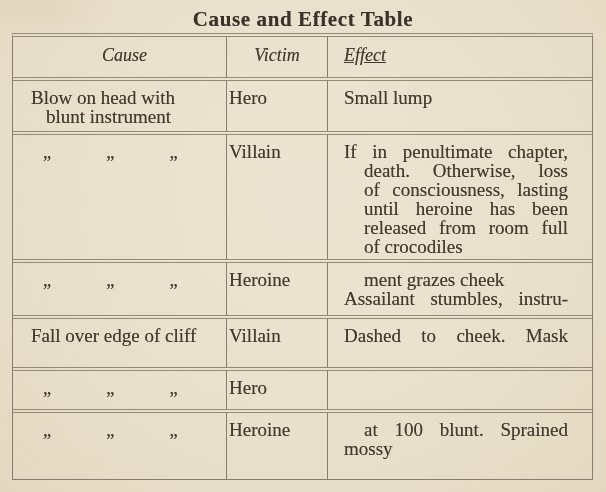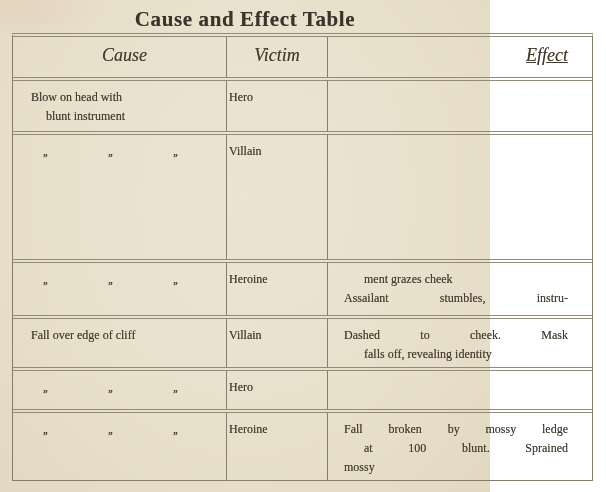--- a/index.html
+++ b/index.html
@@ -1,21 +1,21 @@
 <!DOCTYPE html>
 <html><head>
 <meta charset="utf-8">
 <style>
   * { margin: 0; padding: 0; box-sizing: border-box; }
   html,body { width: 606px; height: 492px; }
   body { overflow: hidden; }
 
   .page {
     position: relative;
-    width: 490px; height: 492px;
+    width: 606px; height: 492px;
     background:
       radial-gradient(ellipse 120px 40px at 6% 2%, rgba(205,150,125,0.10), rgba(205,150,125,0) 70%),
       radial-gradient(ellipse at 50% 40%, #ece4d2 0%, #e9e0cc 55%, #e3d9c2 100%);
     font-family: "Liberation Serif", serif;
     color: #413a2e;
     padding-top: 6px;
     text-shadow: 0 0 0.5px rgba(62,52,40,0.55);
   }
 
   .title {
@@ -35,21 +35,21 @@
     background: transparent;
   }
 
   .row {
     display: grid;
     grid-template-columns: 214px 101px 1fr;
     border-bottom: 4px double #948a78;
   }
   .row:last-child { border-bottom: none; }
 
-  .cell { padding-top: 7px; padding-bottom: 3px; font-size: 12px; line-height: 19px; }
+  .cell { padding-top: 7px; padding-bottom: 3px; font-size: 19px; line-height: 19px; }
   .cell-cause  { padding-left: 18px; padding-right: 8px; border-right: 1px solid #877d6c; }
   .cell-victim { border-right: 1px solid #877d6c; padding-left: 2px; padding-right: 2px; }
   .cell-effect { padding-left: 16px; padding-right: 24px; }
 
   .header-row .cell {
     font-style: italic;
     text-align: center;
     font-size: 18px;
     padding-top: 9px;
   }
@@ -80,39 +80,50 @@
 <body>
 
 <div class="page">
 
   <div class="title">Cause and Effect Table</div>
 
   <div class="ce-table" id="ce-table">
     <div class="row header-row">
       <div class="cell cell-cause">Cause</div>
       <div class="cell cell-victim">Victim</div>
-      <div class="cell cell-effect" style="text-align:right;text-decoration:underline;">Effect</div>
+      <div class="cell cell-effect" style="text-align:left;text-decoration:underline;">Effect</div>
     </div>
 
   <div class="row">
         <div class="cell cell-cause">
           <div class="line">Blow on head with</div>
           <div class="line indent2">blunt instrument</div>
         </div>
         <div class="cell cell-victim">Hero</div>
+        <div class="cell cell-effect">
+          <div class="line">Small lump</div>
+        </div>
       </div>
       <div class="row">
         <div class="cell cell-cause">
           <div class="ditto">
             <span>,,</span>
             <span>,,</span>
             <span>,,</span>
           </div>
         </div>
         <div class="cell cell-victim">Villain</div>
+        <div class="cell cell-effect">
+          <div class="line stretch">If in penultimate chapter,</div>
+          <div class="line stretch indent">death. Otherwise, loss</div>
+          <div class="line stretch indent">of consciousness, lasting</div>
+          <div class="line stretch indent">until heroine has been</div>
+          <div class="line stretch indent">released from room full</div>
+          <div class="line indent">of crocodiles</div>
+        </div>
       </div>
       <div class="row">
         <div class="cell cell-cause">
           <div class="ditto">
             <span>,,</span>
             <span>,,</span>
             <span>,,</span>
           </div>
         </div>
         <div class="cell cell-victim">Heroine</div>
@@ -121,21 +132,20 @@
           <div class="line stretch">Assailant stumbles, instru-</div>
         </div>
       </div>
       <div class="row">
         <div class="cell cell-cause">
           <div class="line">Fall over edge of cliff</div>
         </div>
         <div class="cell cell-victim">Villain</div>
         <div class="cell cell-effect">
           <div class="line stretch">Dashed to cheek. Mask</div>
-          <div class="line indent">falls off, revealing identity</div>
         </div>
       </div>
       <div class="row">
         <div class="cell cell-cause">
           <div class="ditto">
             <span>,,</span>
             <span>,,</span>
             <span>,,</span>
           </div>
         </div>
@@ -144,20 +154,19 @@
       <div class="row">
         <div class="cell cell-cause">
           <div class="ditto">
             <span>,,</span>
             <span>,,</span>
             <span>,,</span>
           </div>
         </div>
         <div class="cell cell-victim">Heroine</div>
         <div class="cell cell-effect">
-          <div class="line stretch">Fall broken by mossy ledge</div>
           <div class="line stretch indent">at 100 blunt. Sprained</div>
           <div class="line">mossy</div>
         </div>
       </div>
     </div>
 
 </div>
 
 </body></html>

